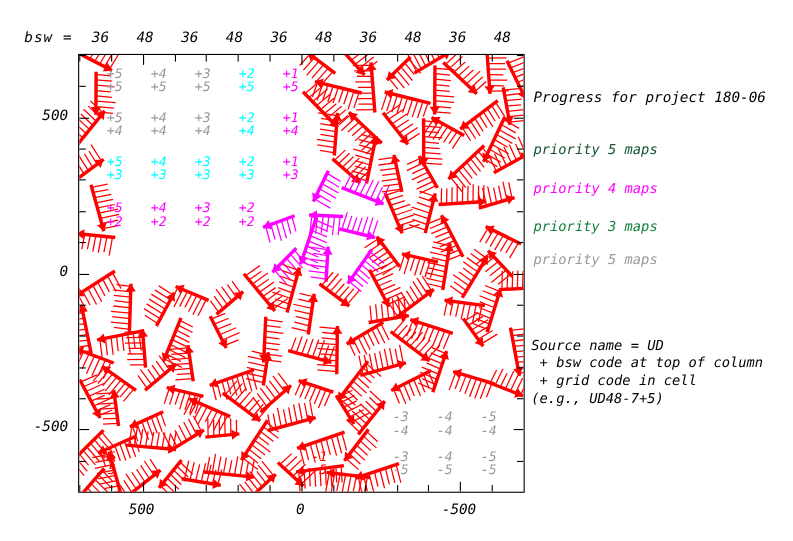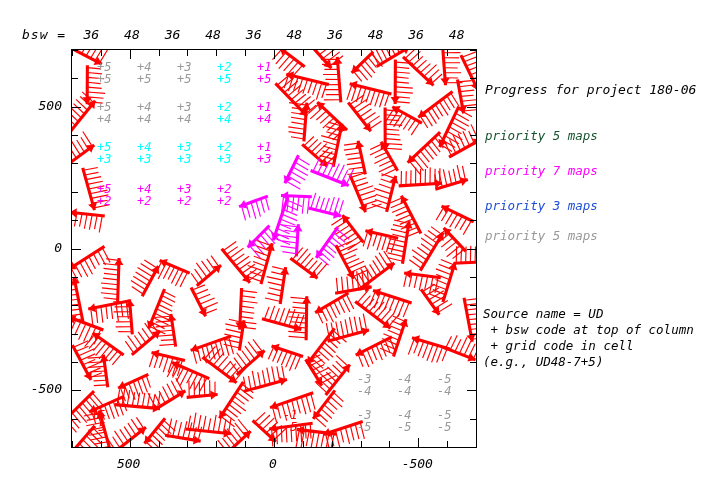--- a/index.html
+++ b/index.html
@@ -32,21 +32,21 @@
             white-space:pre;letter-spacing:0px;}
   .c-p5{color:#ff0000;}
   .c-p4{color:#ff00ff;}
   .c-p3{color:#00ffff;}
   .c-p2{color:#999999;}
   
   .rtext{left:485px;font-size:12.5px;white-space:pre;}
   #legend-title{top:82px;font-size:13px;}
   #legend-p5{top:128px;color:#14532d;}
   #legend-p4{top:163px;color:#ff00ff;}
-  #legend-p3{top:198px;color:#1d4ed8;}
+  #legend-p3{top:198px;color:#15803d;}
   #legend-p2{top:228px;color:#999999;}
   #note{left:483px;top:306px;font-size:12.5px;line-height:16px;white-space:pre;}
 </style>
 </head>
 <body>
 
 <div class="abs" id="bsw-label">bsw =</div>
 <div id="bsw-heads">
     <div class="abs bsw-head" style="left: 71.3px;">36</div>
     <div class="abs bsw-head" style="left: 111.9px;">48</div>
@@ -1591,19 +1591,19 @@
     <div class="abs xnum" style="left: 387.286px;">-500</div>
   </div>
 <div id="ynums">
     <div class="abs ynum" style="top: 97.7143px;">500</div>
     <div class="abs ynum" style="top: 239.5px;">0</div>
     <div class="abs ynum" style="top: 381.286px;">-500</div>
   </div>
 
 <div class="abs rtext" id="legend-title">Progress for project 180-06</div>
 <div class="abs rtext" id="legend-p5">priority 5 maps</div>
-<div class="abs rtext" id="legend-p4">priority 7 maps</div>
+<div class="abs rtext" id="legend-p4">priority 4 maps</div>
 <div class="abs rtext" id="legend-p3">priority 3 maps</div>
 <div class="abs rtext" id="legend-p2">priority 5 maps</div>
 <div class="abs" id="note">Source name = UD
  + bsw code at top of column
  + grid code in cell
 (e.g., UD48-7+5)</div>
 
 </body></html>

